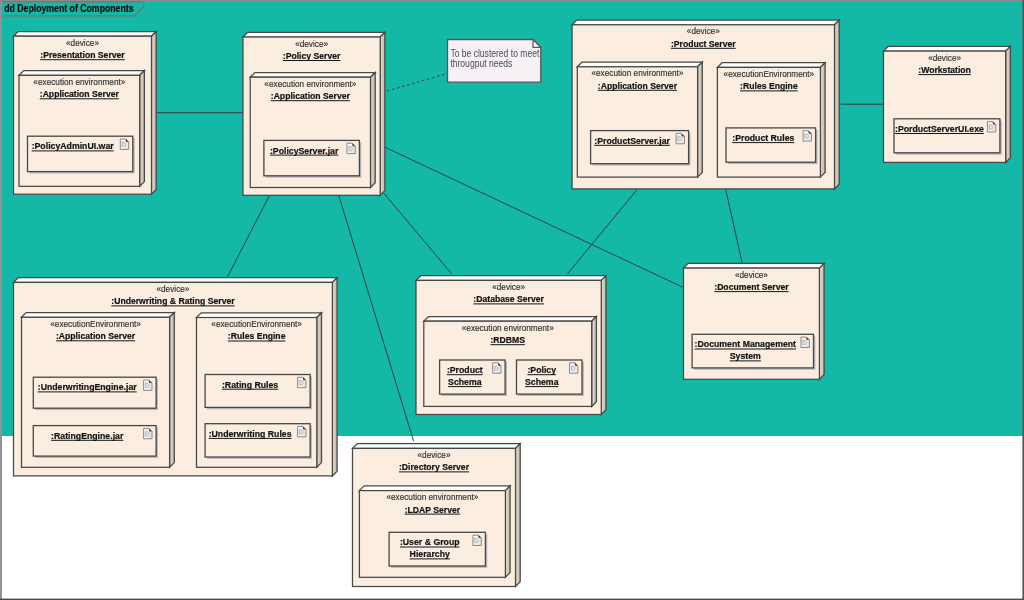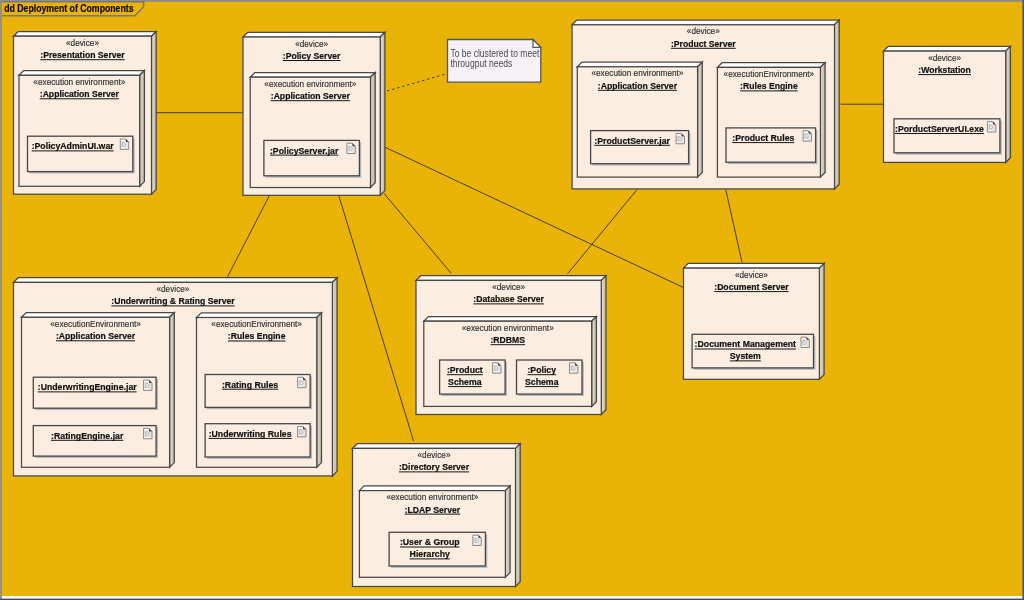--- a/index.html
+++ b/index.html
@@ -1,18 +1,18 @@
 <!DOCTYPE html>
 <html><head>
 <meta charset="utf-8">
 <style>
   html,body{margin:0;padding:0;background:#ffffff;}
   body{width:1024px;height:600px;overflow:hidden;
        font-family:"Liberation Sans",sans-serif;}
-  #frame{position:relative;width:1024px;height:596px;background:#eab308;}
+  #frame{position:relative;width:1024px;height:436px;background:#14b8a6;}
   svg{display:block;shape-rendering:geometricPrecision;}
   svg text{-webkit-font-smoothing:antialiased;}
   .st{font-size:9.6px;fill:#2e2e2e;stroke:#2e2e2e;stroke-width:0.16px;paint-order:stroke fill;}
   .nm{font-size:9.6px;font-weight:bold;fill:#111111;stroke:#111111;stroke-width:0.22px;paint-order:stroke fill;}
   .art{font-size:9.6px;font-weight:bold;fill:#111111;stroke:#111111;stroke-width:0.22px;paint-order:stroke fill;}
   .ftitle{font-size:10px;font-weight:bold;fill:#0d0d0d;stroke:#0d0d0d;stroke-width:0.2px;paint-order:stroke fill;}
   .note-txt{font-size:10px;fill:#4b4b50;}
 </style>
 </head>
 <body>

